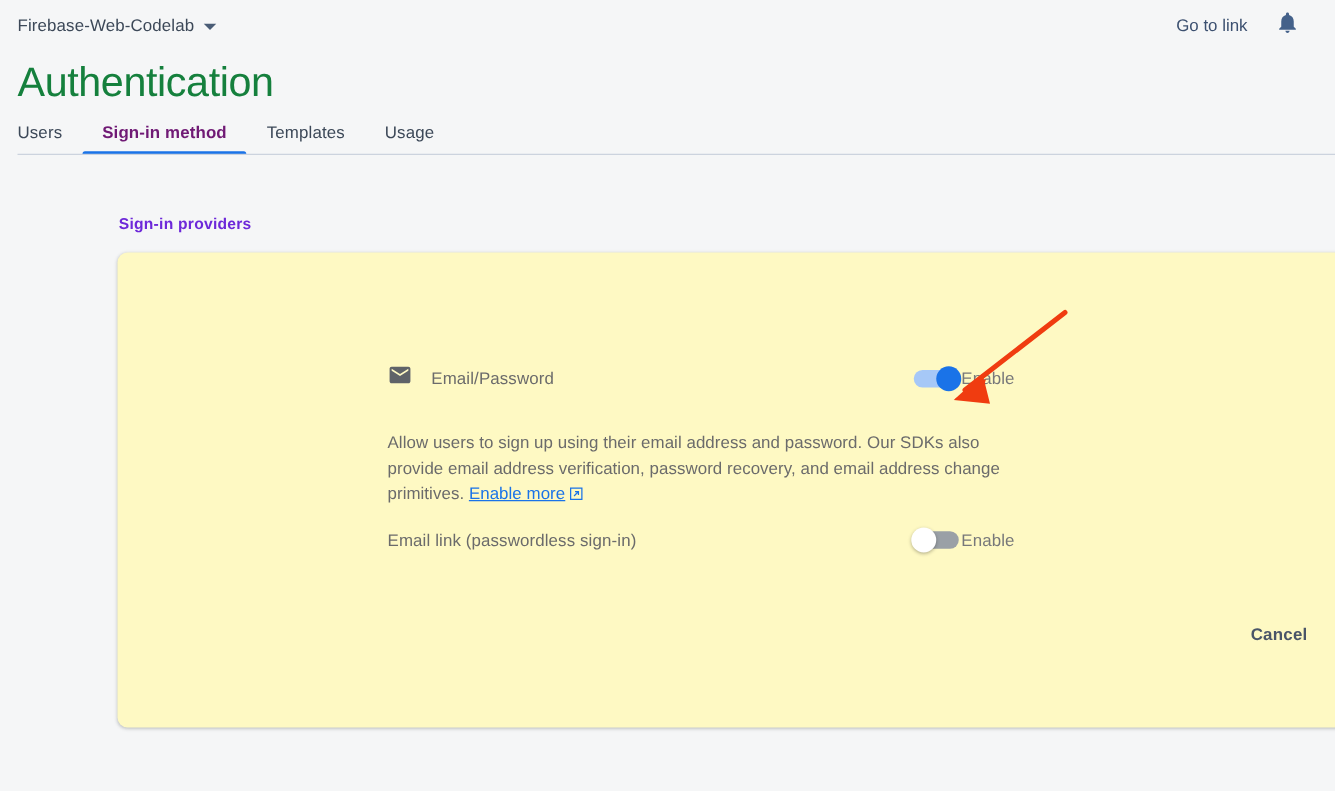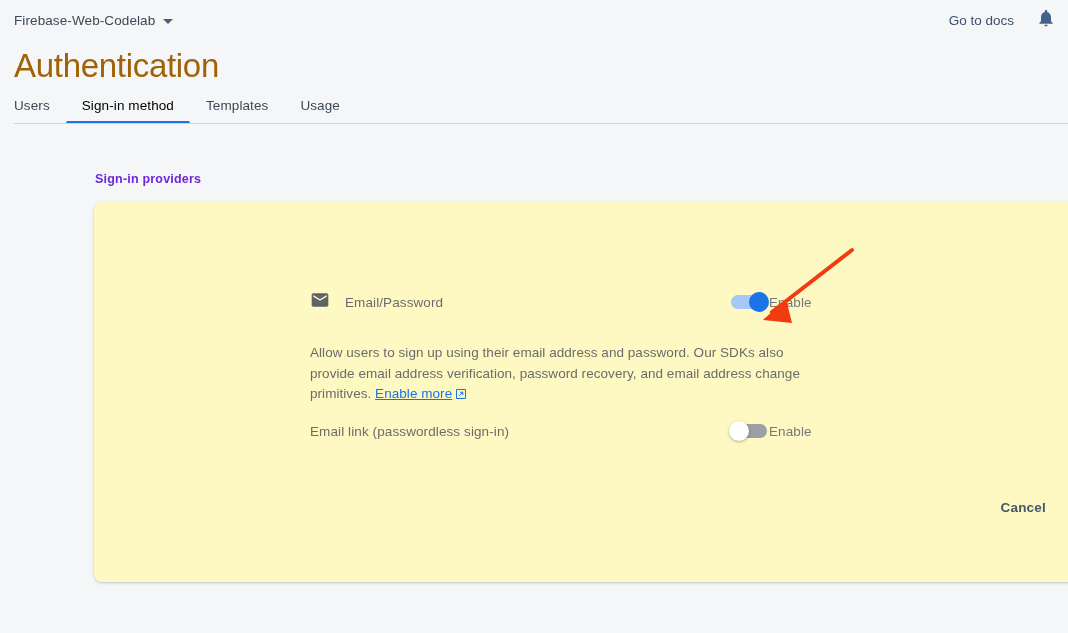--- a/index.html
+++ b/index.html
@@ -14,21 +14,21 @@
     overflow: hidden;
     position: relative;
     -webkit-font-smoothing: antialiased;
   }
 
   
   .topbar {
     height: 40px;
     display: flex;
     align-items: center;
-    padding: 0 12px 0 14px;
+    padding: 0 28px 0 14px;
     box-sizing: border-box;
     position: relative;
     justify-content: flex-end;
   }
   .project-selector {
     display: flex;
     align-items: center;
     gap: 8px;
     cursor: pointer;
   }
@@ -56,21 +56,21 @@
     color: #3c5070;
     cursor: pointer;
   }
   .bell-icon { display: block; cursor: pointer; }
 
   
   .page-header { padding: 4px 0 0 14px; }
   .page-title {
     font-size: 33px;
     font-weight: 400;
-    color: #a16207;
+    color: #15803d;
     letter-spacing: -.3px;
     margin: 0;
     line-height: 44px;
   }
 
   
   .tabs {
     display: flex;
     align-items: flex-end;
     gap: 0;
@@ -80,21 +80,21 @@
   }
   .tab {
     font-size: 13.5px;
     color: #3c4858;
     padding: 0 16px 11px 16px;
     cursor: pointer;
     position: relative;
     letter-spacing: .1px;
   }
   .tab:first-child { padding-left: 0; }
-  .tab.active { color: #000000; font-weight: 400; }
+  .tab.active { color: #701a75; font-weight: 700; }
   .tab.active::after {
     content: "";
     position: absolute;
     left: 0; right: 0; bottom: 0;
     height: 3px;
     background: #1a73e8;
     border-radius: 2px 2px 0 0;
   }
   .tabs-divider {
     position: absolute;
@@ -255,21 +255,21 @@
 </style>
 </head>
 <body>
 
 <div class="topbar">
   <div class="project-selector">
     <span class="project-name">Firebase-Web-Codelab</span>
     <span class="caret-down"></span>
   </div>
   <div class="topbar-right">
-    <span class="go-to-docs">Go to docs</span>
+    <span class="go-to-docs">Go to link</span>
     <span class="bell-icon">
       <svg width="20" height="20" viewBox="0 0 24 24" aria-hidden="true">
         <path fill="#44618a" d="M12 22c1.1 0 2-.9 2-2h-4c0 1.1.9 2 2 2zm6-6v-5c0-3.07-1.64-5.64-4.5-6.32V4c0-.83-.67-1.5-1.5-1.5S10.5 3.17 10.5 4v.68C7.63 5.36 6 7.92 6 11v5l-2 2v1h16v-1l-2-2z"></path>
       </svg>
     </span>
   </div>
 </div>
 
 <div class="page-header">
   <h1 class="page-title">Authentication</h1>

